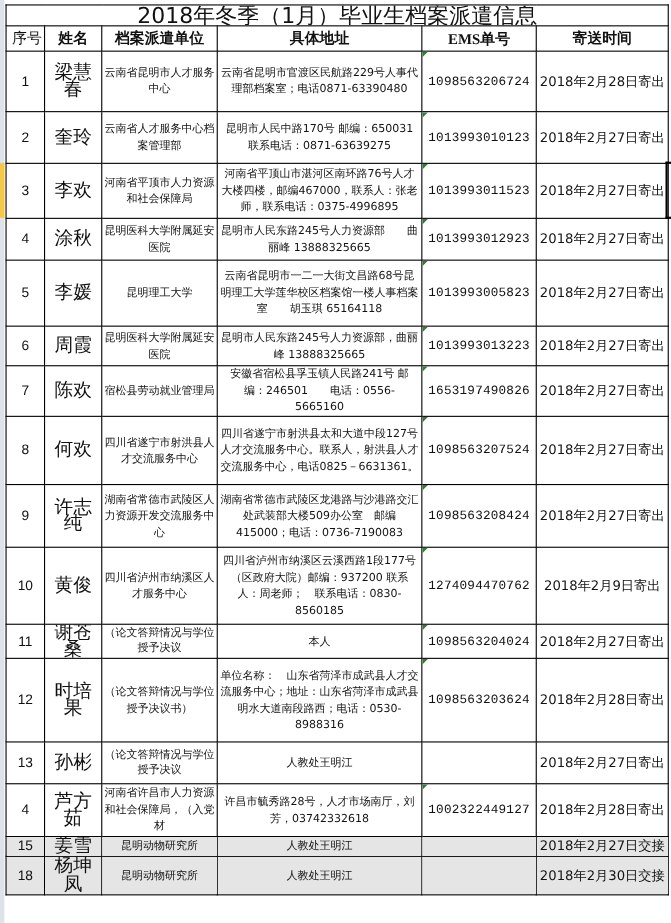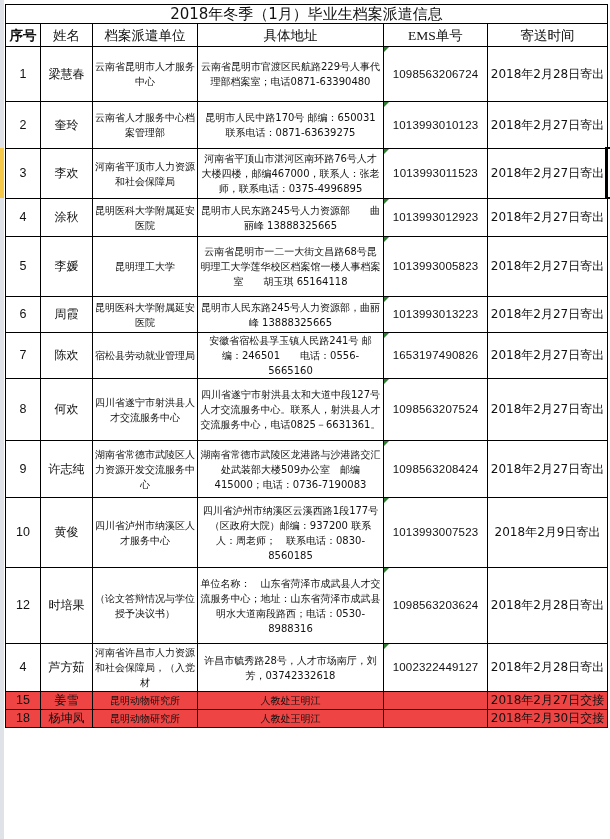--- a/index.html
+++ b/index.html
@@ -3,31 +3,31 @@
 <meta charset="utf-8">
 <style>
   html, body { margin:0; padding:0; background:#ffffff; }
   body { width:610px; height:839px; overflow:hidden; position:relative;
          font-family:"DejaVu Sans", "Liberation Sans", sans-serif; }
   .leftbar { position:absolute; left:0; top:0; width:4px; height:839px; background:#dfe3e8; }
   .leftbar .sel { position:absolute; left:0; top:148px; width:4px; height:50px; background:#f5c947; }
   .sheet { position:absolute; left:5px; top:4px; border-collapse:collapse; table-layout:fixed; }
   .sheet td { border:1px solid #000; padding:0 2px; text-align:center; vertical-align:middle;
               font-size:12.5px; line-height:15px; color:#111; overflow:hidden; position:relative; }
-  .sheet td.title { font-size:15px; height:18px; line-height:18px; border-top:1px solid #000; }
-  .sheet tr.hdr td { font-weight:normal; font-size:13.5px; height:22px; }
-  .sheet tr.hdr td.plain { font-weight:bold; }
+  .sheet td.title { font-size:20px; height:18px; line-height:18px; border-top:1px solid #000; }
+  .sheet tr.hdr td { font-weight:bold; font-size:13.5px; height:22px; }
+  .sheet tr.hdr td.plain { font-weight:normal;text-align:right; }
   .sheet tr.hdr td.serif { font-family:"Liberation Serif", "DejaVu Serif", serif; }
   .sheet td.num { font-family:"Liberation Sans", sans-serif; font-size:12.5px; }
-  .sheet td.ems { font-family:Liberation Sans, sans-serif; font-size:11.5px; letter-spacing:0.2px; }
+  .sheet td.ems { font-family:Liberation Mono, monospace; font-size:11.5px; letter-spacing:0.2px; }
   .sheet td.date { font-size:12px; white-space:nowrap; padding:0 1px; }
-  .sheet td.name { font-size:12px; }
+  .sheet td.name { font-size:17px; }
   .sheet td.unit, .sheet td.addr { font-size:10px; line-height:15px; }
   .sheet td.addr { text-align:center; }
-  .sheet tr.yellow td { background:#ef4444; height:17px; line-height:17px; }
+  .sheet tr.yellow td { background:#e5e5e5; height:17px; line-height:17px; }
   .tri { position:absolute; left:0; top:0; width:0; height:0;
          border-top:5px solid #2e7d32; border-right:5px solid transparent; }
   .selbox { position:absolute; left:605px; top:147px; width:5px; height:52px;
             border-left:2px solid #000; border-top:2px solid #000; border-bottom:2px solid #000; box-sizing:border-box; }
 </style>
 </head>
 <body>
 
 <div class="leftbar">
   <div class="sel"></div>
@@ -125,30 +125,46 @@
     <td class="unit">湖南省常德市武陵区人力资源开发交流服务中心</td>
     <td class="addr">湖南省常德市武陵区龙港路与沙港路交汇处武装部大楼509办公室　邮编415000；电话：0736-7190083</td>
     <td class="ems"><span class="tri"></span><span>1098563208424</span></td>
     <td class="date">2018年2月27日寄出</td>
   </tr>
   <tr style="height:70px">
     <td class="num">10</td>
     <td class="name">黄俊</td>
     <td class="unit">四川省泸州市纳溪区人才服务中心</td>
     <td class="addr">四川省泸州市纳溪区云溪西路1段177号（区政府大院）邮编：937200 联系人：周老师；　联系电话：0830-8560185</td>
-    <td class="ems"><span class="tri"></span><span>1013993007523</span></td>
+    <td class="ems"><span class="tri"></span><span>1274094470762</span></td>
     <td class="date">2018年2月9日寄出</td>
+  </tr>
+  <tr style="height:30px">
+    <td class="num">11</td>
+    <td class="name">谢苍桑</td>
+    <td class="unit" style="line-height:14px">（论文答辩情况与学位授予决议</td>
+    <td class="addr">本人</td>
+    <td class="ems"><span class="tri"></span><span>1098563204024</span></td>
+    <td class="date">2018年2月27日寄出</td>
   </tr>
   <tr style="height:76px">
     <td class="num">12</td>
     <td class="name">时培果</td>
     <td class="unit">（论文答辩情况与学位授予决议书）</td>
     <td class="addr">单位名称：　山东省菏泽市成武县人才交流服务中心；地址：山东省菏泽市成武县明水大道南段路西；电话：0530-8988316</td>
     <td class="ems"><span class="tri"></span><span>1098563203624</span></td>
     <td class="date">2018年2月28日寄出</td>
+  </tr>
+  <tr style="height:38px">
+    <td class="num">13</td>
+    <td class="name">孙彬</td>
+    <td class="unit" style="line-height:14px">（论文答辩情况与学位授予决议</td>
+    <td class="addr">人教处王明江</td>
+    <td class="ems"><span></span></td>
+    <td class="date">2018年2月27日寄出</td>
   </tr>
   <tr style="height:48px">
     <td class="num">4</td>
     <td class="name">芦方茹</td>
     <td class="unit">河南省许昌市人力资源和社会保障局，（入党材</td>
     <td class="addr">许昌市毓秀路28号，人才市场南厅，刘芳，03742332618</td>
     <td class="ems"><span class="tri"></span><span>1002322449127</span></td>
     <td class="date">2018年2月28日寄出</td>
   </tr>
 

